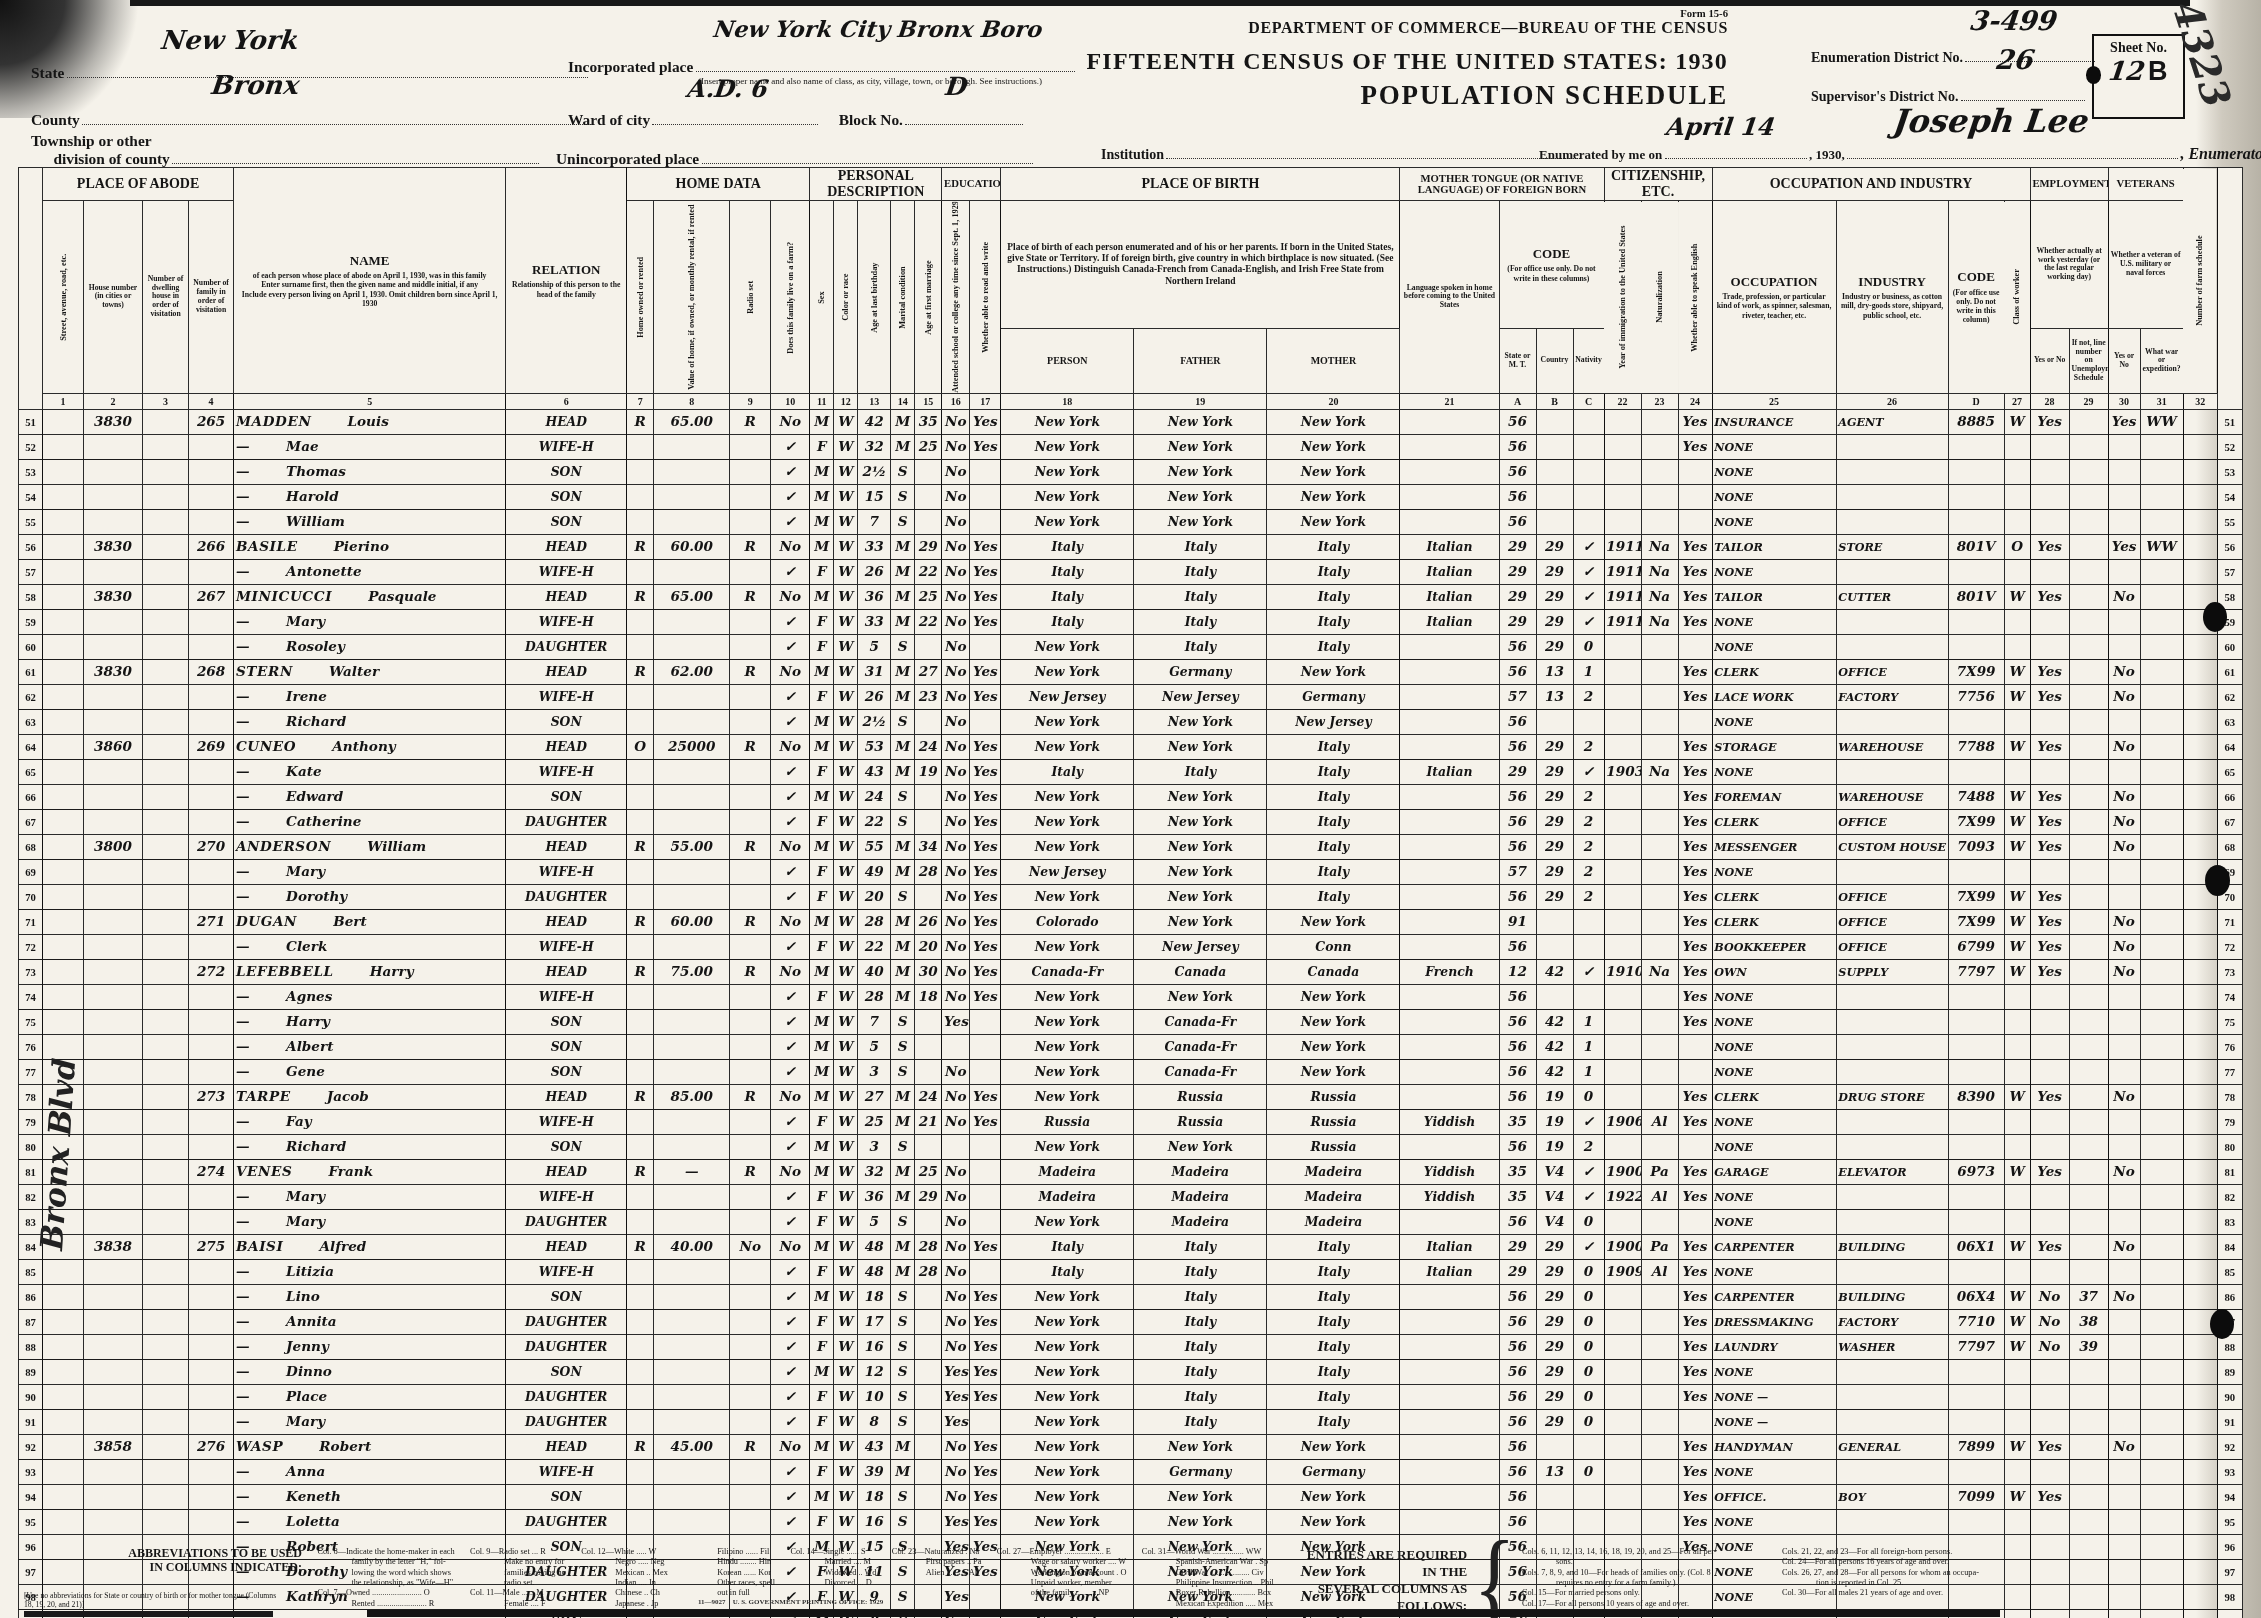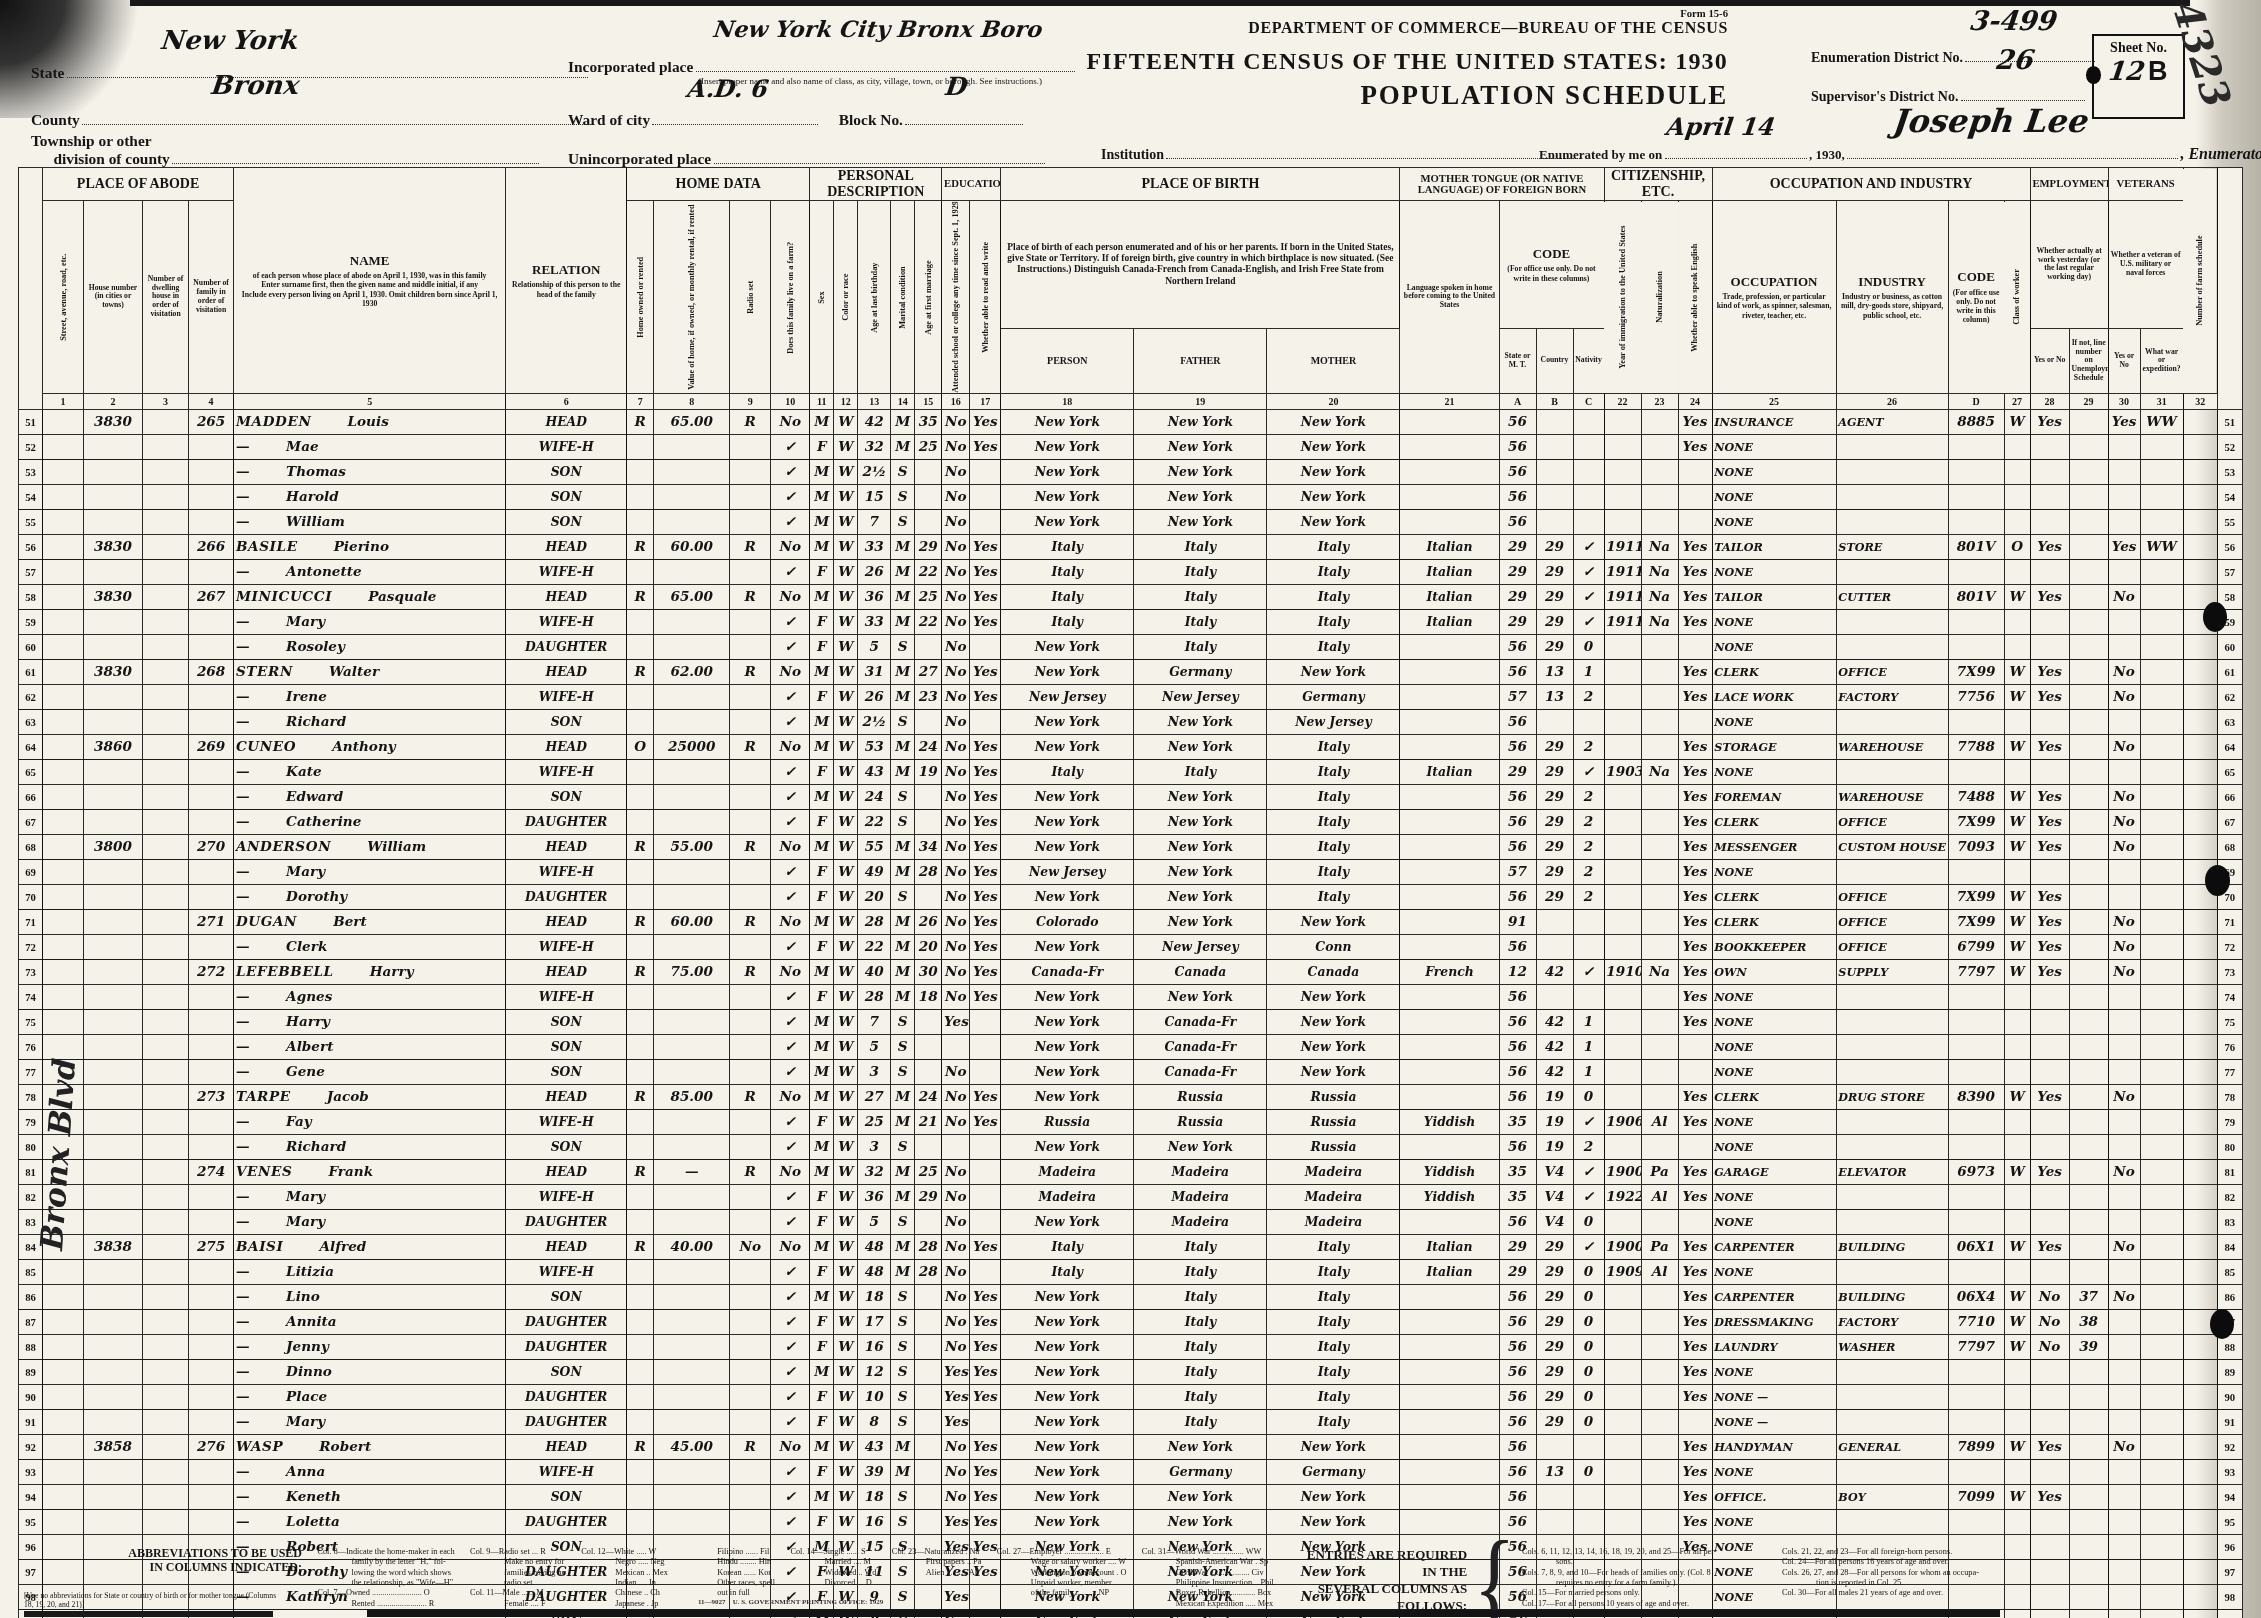--- a/index.html
+++ b/index.html
@@ -119,21 +119,21 @@
     <div class="fld" style="left:568px;top:99px;">
       <span class="lbl">Ward of city</span>
       <span class="dotline" style="width:166px;height:18px;position:relative;">
         <span class="script hv" style="left:36px;top:-32px;font-size:24px;">A.D. 6</span>
       </span>
       <span class="lbl" style="margin-left:18px;">Block No.</span>
       <span class="dotline" style="width:118px;height:18px;position:relative;">
         <span class="script hv" style="left:41px;top:-34px;font-size:25px;">D</span>
       </span>
     </div>
-    <div class="fld" style="left:568px;top:141px;">
+    <div class="fld" style="left:556px;top:141px;">
       <span class="lbl">Unincorporated place</span>
       <span class="dotline" style="width:331px;height:15.4px;"></span>
     </div>
     <div class="fld lbl-sm" style="left:681px;top:161px;">(Enter name of any unincorporated place having approximately 500 inhabitants or more.   See instructions.)</div>
 
     <div class="title-blk">
       <div class="form-no">Form 15-6</div>
       <div class="dept">DEPARTMENT OF COMMERCE—BUREAU OF THE CENSUS</div>
       <div class="t1">FIFTEENTH CENSUS OF THE UNITED STATES: 1930</div>
       <div class="t2">POPULATION SCHEDULE</div>

